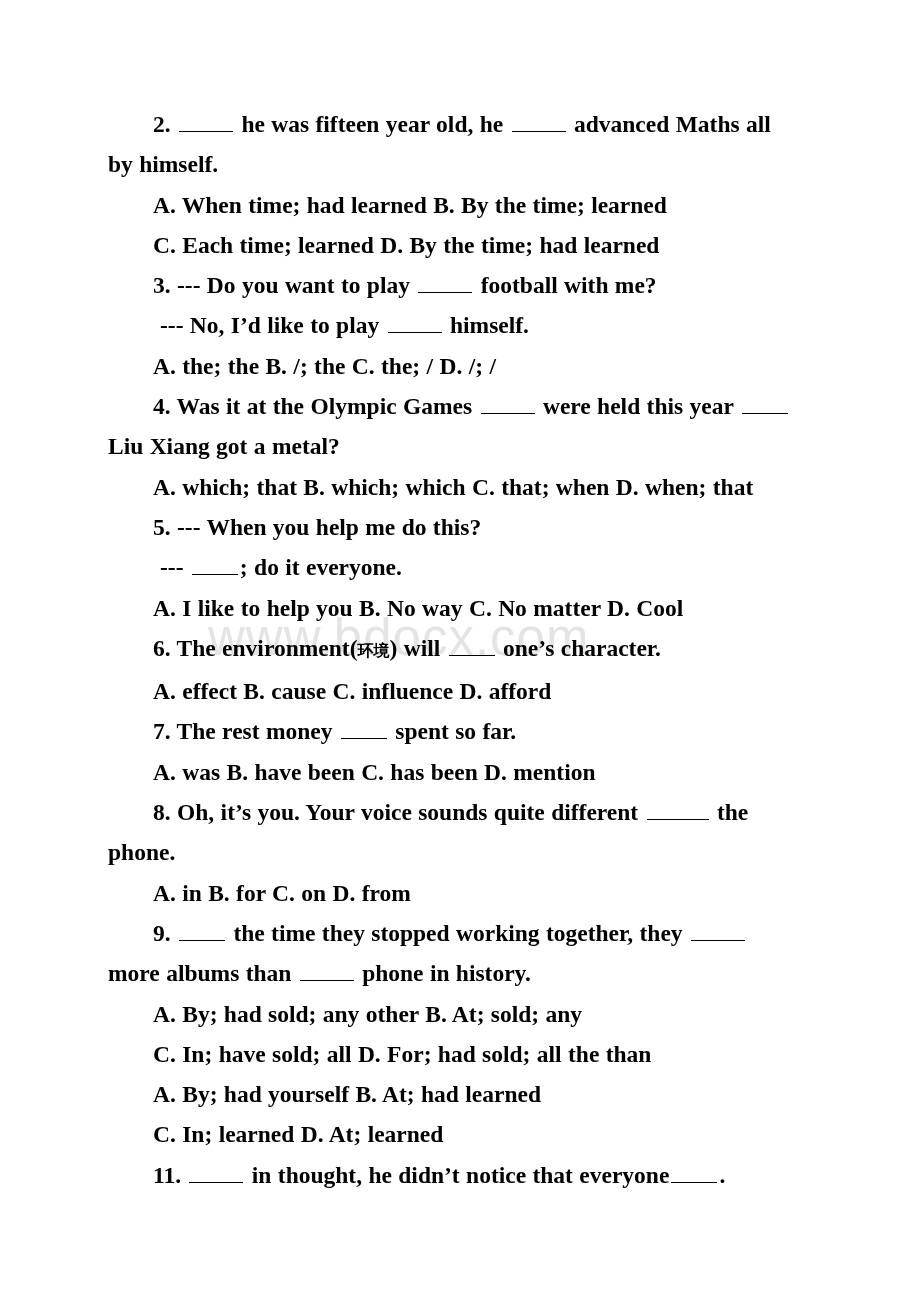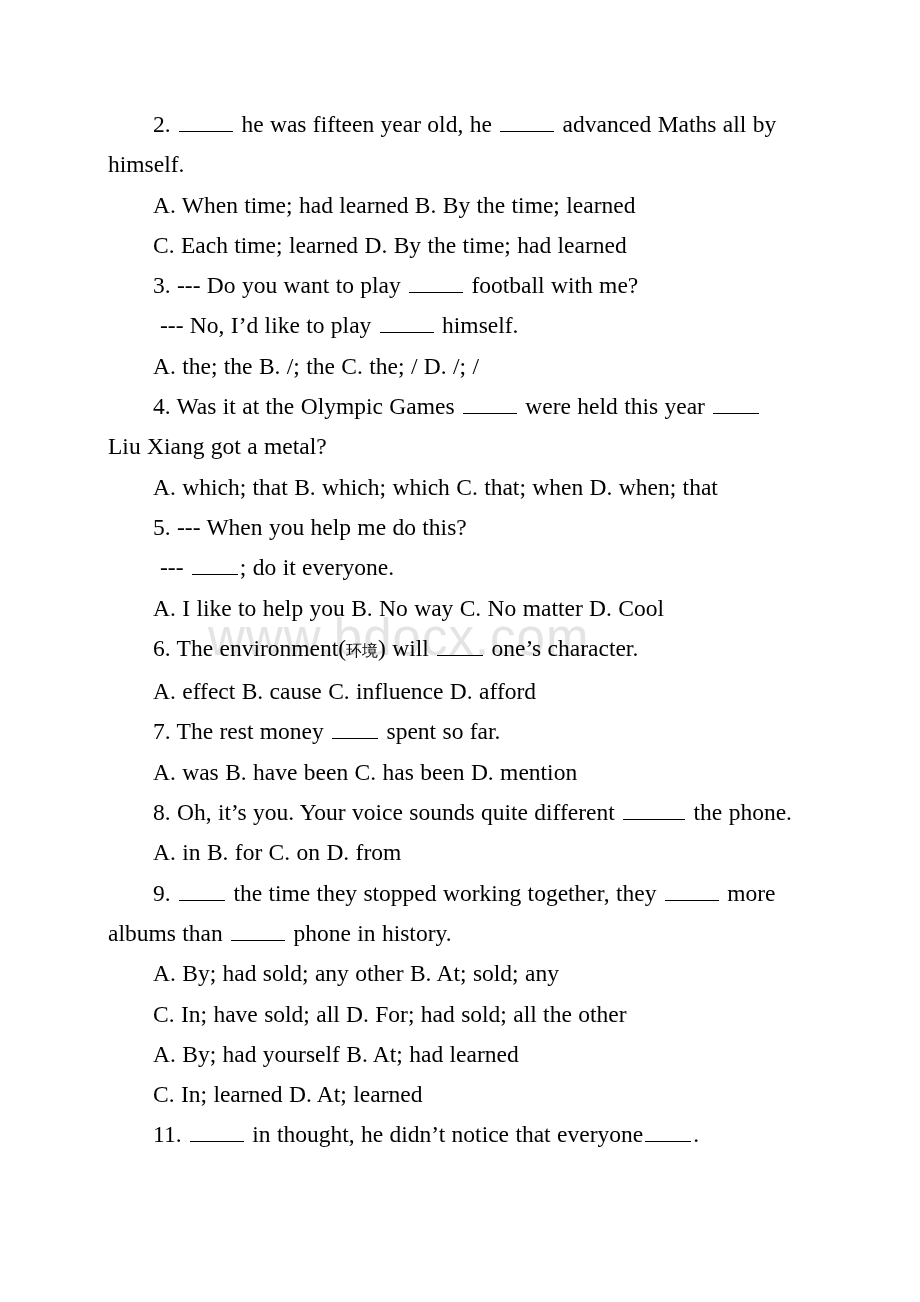--- a/index.html
+++ b/index.html
@@ -36,20 +36,21 @@
     user-select: none;
     z-index: 1;
     line-height: 1;
   }
   .content {
     position: absolute;
     left: 108px;
     top: 104px;
     width: 690px;
     z-index: 2;
+    font-weight: bold;
   }
   p.line {
     margin: 0 0 0 0;
     padding: 0;
     font-size: 23.5px;
     line-height: 40.3px;
     text-align: left;
     text-indent: 45px;
     white-space: normal;
     word-spacing: 0.5px;
@@ -103,21 +104,21 @@
     <p class="line opt">A. effect B. cause C. influence D. afford</p>
 
     <p class="line opt"><span>7. The rest money </span><span class="blank b-sm"></span><span> spent so far.</span></p>
     <p class="line opt">A. was B. have been C. has been D. mention</p>
 
     <p class="line opt"><span>8. Oh, it’s you. Your voice sounds quite different </span><span class="blank b-lg"></span><span> the phone.</span></p>
     <p class="line opt">A. in B. for C. on D. from</p>
 
     <p class="line"><span>9. </span><span class="blank b-sm"></span><span> the time they stopped working together, they </span><span class="blank b-md"></span><span> more albums than </span><span class="blank b-md"></span><span> phone in history.</span></p>
     <p class="line opt">A. By; had sold; any other B. At; sold; any</p>
-    <p class="line opt">C. In; have sold; all D. For; had sold; all the other</p>
+    <p class="line opt">C. In; have sold; all D. For; had sold; all the than</p>
 
     <p class="line opt">A. By; had yourself B. At; had learned</p>
     <p class="line opt">C. In; learned D. At; learned</p>
 
     <p class="line opt"><span>11. </span><span class="blank b-md"></span><span> in thought, he didn’t notice that everyone</span><span class="blank b-sm"></span><span>.</span></p>
 
   </div>
 </div>
 
 </body></html>

